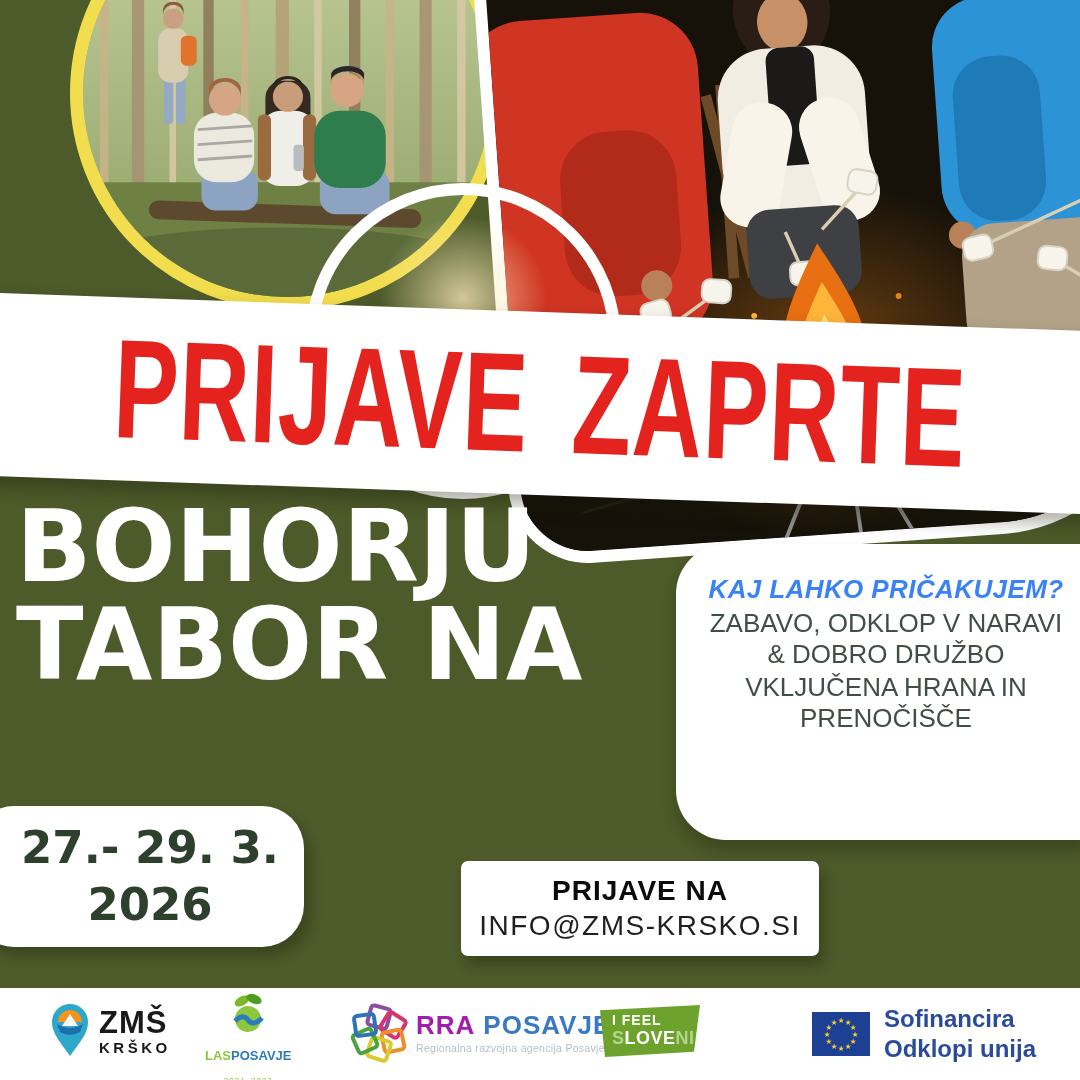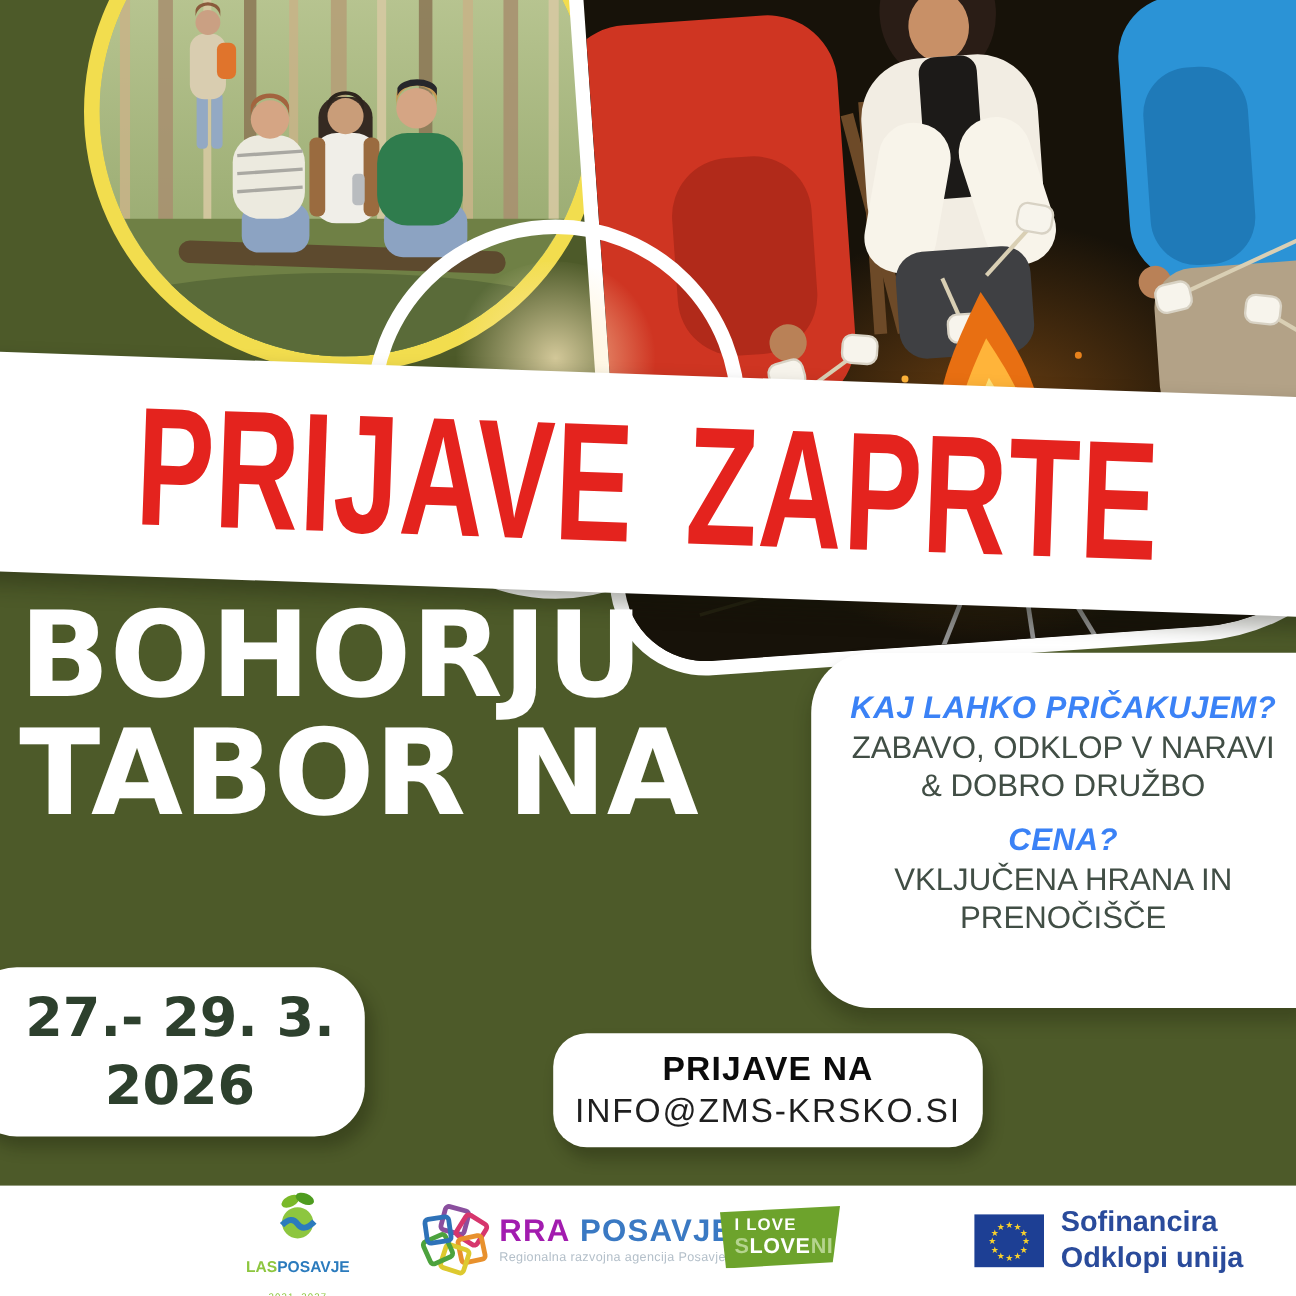--- a/index.html
+++ b/index.html
@@ -47,21 +47,21 @@
     box-shadow:6px 9px 12px rgba(20,24,8,.3);padding-left:24px;box-sizing:border-box;}
 
   .info-box{position:absolute;left:676px;top:544px;width:412px;height:296px;z-index:6;background:#fff;
     border-radius:50px 0 0 50px;box-sizing:border-box;padding:30px 14px 0 22px;text-align:center;
     box-shadow:0 10px 14px rgba(20,24,8,.28);}
   .faq-q{color:#3b82f6;font-weight:bold;font-size:26px;letter-spacing:.4px;margin-top:15px;font-style:italic;}
   .faq-q:first-child{margin-top:0;}
   .faq-a{color:#414e45;font-size:26px;line-height:1.18;margin-top:3px;font-weight:500;}
 
   .contact-box{position:absolute;left:461px;top:861px;width:358px;height:95px;z-index:6;background:#fff;
-    border-radius:28px;display:flex;flex-direction:column;align-items:center;justify-content:center;
+    border-radius:7px;display:flex;flex-direction:column;align-items:center;justify-content:center;
     box-shadow:5px 9px 12px rgba(20,24,8,.3);}
   .contact-label{font-weight:bold;font-size:28px;color:#0b0b0b;letter-spacing:1px;}
   .contact-email{font-size:28px;color:#1f1f1f;letter-spacing:1.5px;margin-top:3px;}
 
   
   .footer{position:absolute;left:0;top:988px;width:1080px;height:92px;background:#fff;z-index:7;}
   .logo{position:absolute;display:flex;align-items:center;}
 
   .logo-zms{left:50px;top:16px;gap:9px;}
   .zms-text{display:flex;flex-direction:column;line-height:1;color:#1a1a1a;font-family:"Liberation Sans",sans-serif;}
@@ -261,31 +261,42 @@
   </div>
 
   <div class="date-box">
     <div>27.- 29. 3.</div>
     <div>2026</div>
   </div>
 
   <div class="info-box">
     <div class="faq-q">KAJ LAHKO PRIČAKUJEM?</div>
     <div class="faq-a">ZABAVO, ODKLOP V NARAVI &amp; DOBRO DRUŽBO</div>
-    <div class="faq-q">CENA?</div>
     <div class="faq-a">VKLJUČENA HRANA IN PRENOČIŠČE</div>
   </div>
 
   <div class="contact-box">
     <div class="contact-label">PRIJAVE NA</div>
     <div class="contact-email">INFO@ZMS-KRSKO.SI</div>
   </div>
 
   <div class="footer">
 
+    <div class="logo logo-zms">
+      <svg width="40" height="54" viewBox="0 0 40 54">
+        <path d="M20,52 C8,36 2,28 2,18 A18,18 0 1 1 38,18 C38,28 32,36 20,52 Z" fill="#2ea7c9"></path>
+        <path d="M8,18 a12,12 0 0 1 24,0 Z" fill="#f6921e"></path>
+        <polygon points="12,22 20,10 28,22" fill="#f3f8f9"></polygon>
+        <path d="M7,20 q13,8 26,0 l-3,8 q-10,6 -20,0 Z" fill="#1b6fae"></path>
+      </svg>
+      <div class="zms-text">
+        <span class="zms-name">ZMŠ</span>
+        <span class="zms-city">KRŠKO</span>
+      </div>
+    </div>
 
     <div class="logo logo-las">
       <svg width="38" height="42" viewBox="0 0 38 42">
         <ellipse cx="13" cy="8" rx="8" ry="4.5" fill="#7ab929" transform="rotate(-28 13 8)"></ellipse>
         <ellipse cx="25" cy="6" rx="8" ry="4.5" fill="#4e9c1f" transform="rotate(22 25 6)"></ellipse>
         <circle cx="19" cy="26" r="13" fill="#8dc63f"></circle>
         <path d="M6,28 Q14,20 19,27 T33,25" stroke="#2b7bbd" stroke-width="5" fill="none"></path>
       </svg>
       <div class="las-line">
         <span class="las-p1">LAS</span><span class="las-p2">POSAVJE</span>
@@ -305,21 +316,21 @@
       <div class="rra-text">
         <div class="rra-name">
           <span class="rra-p1">RRA</span><span class="rra-p2">POSAVJE</span>
         </div>
         <div class="rra-sub">Regionalna razvojna agencija Posavje</div>
       </div>
     </div>
 
     <div class="logo logo-ifs">
       <div class="ifs-shape">
-        <div class="ifs-l1">I LOVE</div>
+        <div class="ifs-l1">I FEEL</div>
         <div class="ifs-l2">
           <span class="ifs-dim">S</span><span>LOVE</span><span class="ifs-dim">NIA</span>
         </div>
       </div>
     </div>
 
     <div class="logo logo-eu">
       <div class="eu-flag">
         <svg width="58" height="44" viewBox="0 0 58 44">
           <g fill="#f8d12c" font-size="7.5" text-anchor="middle" font-family="DejaVu Sans, sans-serif">

